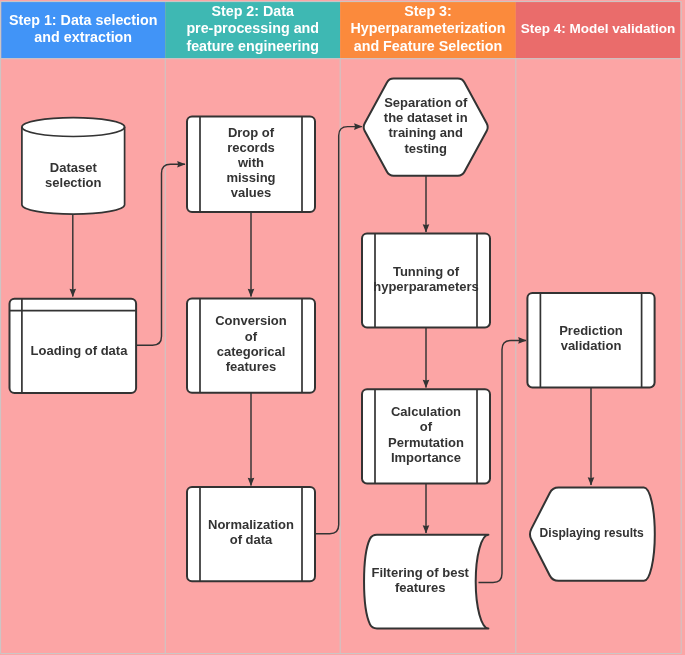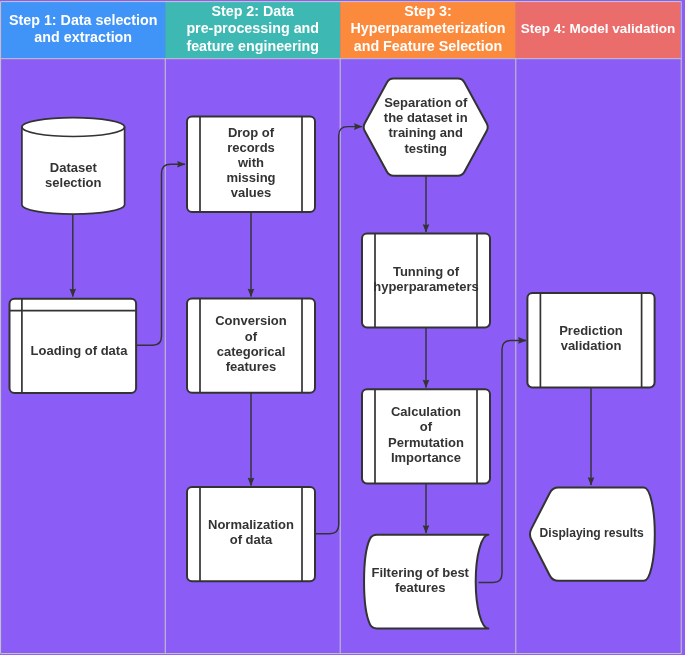--- a/index.html
+++ b/index.html
@@ -1,17 +1,17 @@
 <!DOCTYPE html>
 <html><head>
 <meta charset="utf-8">
 <title>Machine learning pipeline flowchart</title>
 <style>
   html,body{margin:0;padding:0;background:#ffffff;}
-  #page{position:relative;width:685px;height:655px;overflow:hidden;background:#8b5cf6;
+  #page{position:relative;width:685px;height:655px;overflow:hidden;background:#fca5a5;
         font-family:"Liberation Sans",sans-serif;}
   #diagram{display:block;transform:translateZ(0);}
   .col-band{stroke:none;}
   .col-divider{stroke:#c8c8c8;stroke-width:1;}
   .frame{fill:none;stroke:#c8c8c8;stroke-width:1;}
   .shape{fill:#ffffff;stroke:#333333;stroke-width:2;stroke-linejoin:round;}
   .shape-inner{fill:none;stroke:#333333;stroke-width:1.7;}
   .edge{fill:none;stroke:#333333;stroke-width:1.45;}
   .arrowhead{fill:#333333;stroke:none;}
   .hdr-label{font-family:"Liberation Sans",sans-serif;font-weight:bold;font-size:14.3px;

